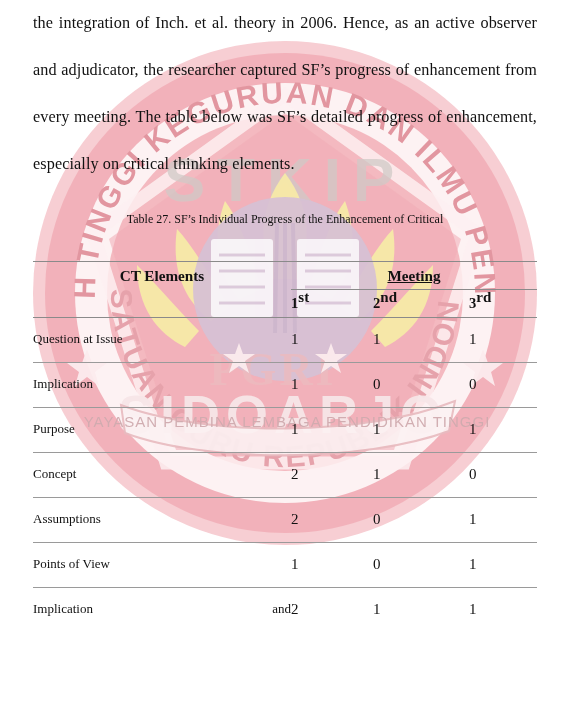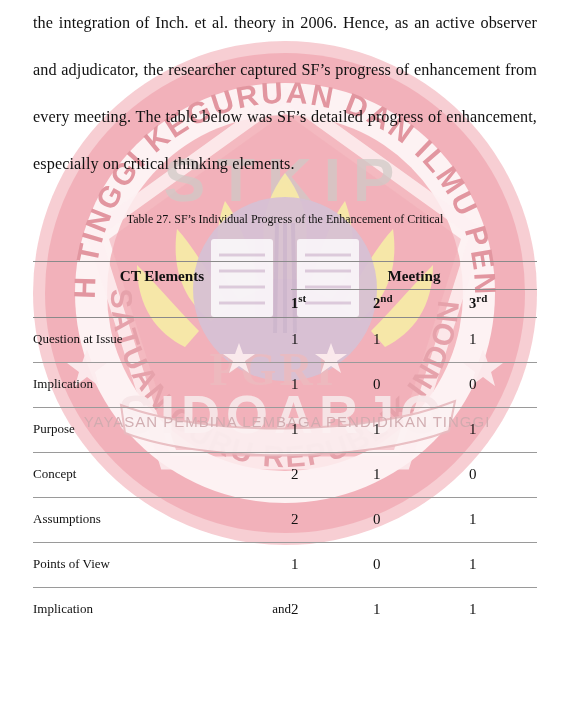--- a/index.html
+++ b/index.html
@@ -80,33 +80,33 @@
   
   .hdr-r1 th {
     font-weight: bold;
     font-size: 15.2px;
     height: 27px;
     line-height: 27px;
     text-align: center;
     border-top: 1.3px solid #8a8a8a;
   }
   .hdr-r1 th.elem-head { text-align: center; padding-right: 18px; }
-  .hdr-r1 th.meet-head { border-bottom: 1.2px solid #8a8a8a; }
+  .hdr-r1 th.meet-head { border-bottom: 1.2px solid #8a8a8a; text-decoration: underline; }
 
   
   .hdr-r2 th {
     font-weight: bold;
     font-size: 14.6px;
     height: 27px;
     line-height: 27px;
     text-align: left;
     border-bottom: 1.3px solid #8a8a8a;
   }
   .hdr-r2 th.blank-head { border-bottom: 1.3px solid #8a8a8a; }
-  .hdr-r2 sup { font-size: 11px; vertical-align: super; line-height: 0; }
+  .hdr-r2 sup { font-size: 15px; vertical-align: super; line-height: 0; }
 
   
   #ct-table tbody tr td {
     border-top: 1.2px solid #9a9a9a;
     height: 44px;
     line-height: 42px;
   }
   #ct-table tbody tr:first-child td { border-top: none; }
 
   td.elem {

